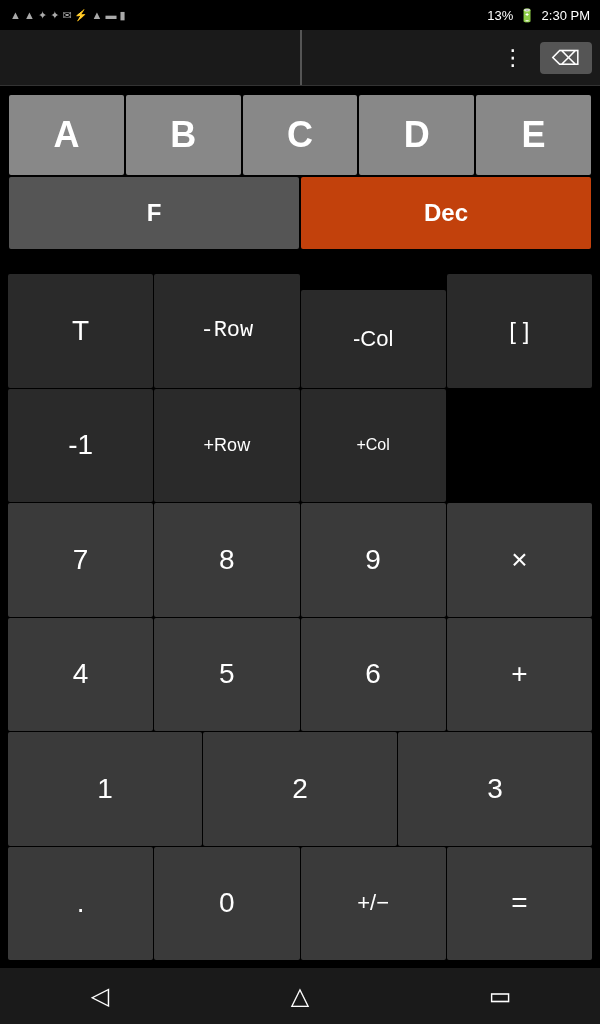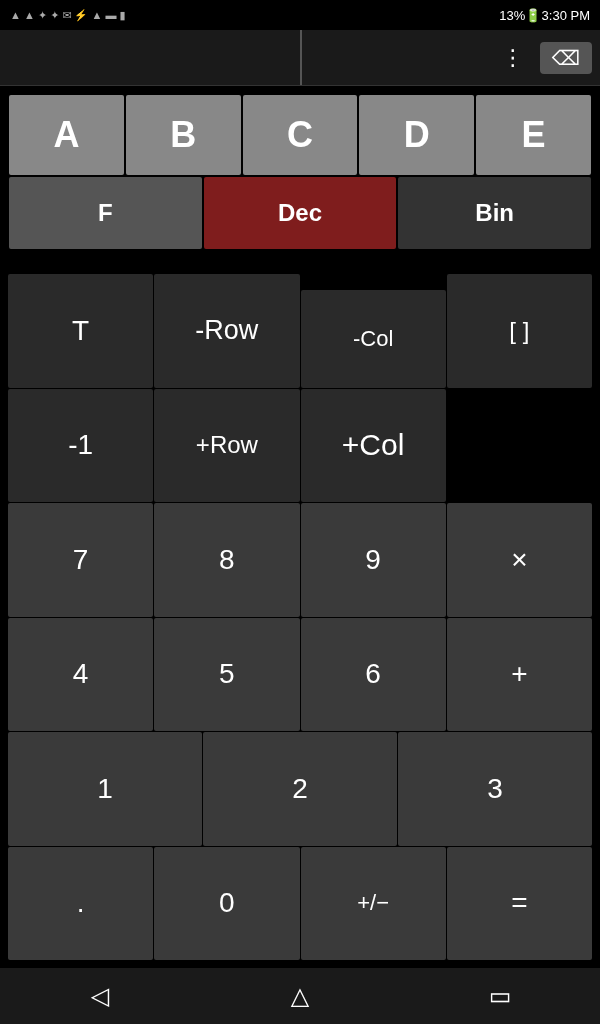--- a/index.html
+++ b/index.html
@@ -28,20 +28,21 @@
     }
     #status-bar .left-icons {
       flex: 1;
       display: flex;
       align-items: center;
       gap: 4px;
     }
     #status-bar .right-info {
       display: flex;
       align-items: center;
+      gap: 6px;
     }
 
     
     #toolbar {
       height: 56px;
       background: #1a1a1a;
       display: flex;
       align-items: center;
       justify-content: flex-end;
       padding: 0 8px;
@@ -108,21 +109,21 @@
       align-items: center;
       justify-content: center;
       font-size: 24px;
       font-weight: bold;
       color: #fff;
       margin: 1px;
       border-radius: 2px;
       cursor: pointer;
     }
     .mode-cell.left { background: #555; }
-    .mode-cell.active { background: #7f1d1d; }
+    .mode-cell.active { background: #c2410c; }
     .mode-cell.inactive { background: #333; }
 
     
     #mid-spacer {
       height: 16px;
       background: #000;
       flex-shrink: 0;
     }
 
     
@@ -180,21 +181,21 @@
 </head>
 <body>
 
 <div id="status-bar" data-name="status-bar">
   <div class="left-icons" data-name="status-icons">
     <span data-name="notification-icons" style="font-size:11px; color:#aaa;">▲ ▲ ✦ ✦ ✉ ⚡ ▲ ▬ ▮</span>
   </div>
   <div class="right-info" data-name="status-right">
     <span data-name="battery-text">13%</span>
     <span data-name="battery-icon">🔋</span>
-    <span data-name="time-text">3:30 PM</span>
+    <span data-name="time-text">2:30 PM</span>
   </div>
 </div>
 
 <div id="toolbar" data-name="toolbar" style="position:relative;">
   <div style="position:absolute; left:50%; top:0; width:2px; height:100%; background:#555;" data-name="toolbar-divider"></div>
   <div class="toolbar-actions" data-name="toolbar-actions">
     <button class="toolbar-btn" data-name="menu-button">⋮</button>
     <button class="backspace-btn" data-name="backspace-button">⌫</button>
   </div>
 </div>
@@ -217,40 +218,37 @@
   </div>
 </div>
 
 <div id="mode-row" data-name="mode-row">
   <div class="mode-cell left" data-name="mode-f">
     <span>F</span>
   </div>
   <div class="mode-cell active" data-name="mode-dec">
     <span>Dec</span>
   </div>
-  <div class="mode-cell inactive" data-name="mode-bin">
-    <span>Bin</span>
-  </div>
 </div>
 
 <div id="mid-spacer" data-name="mid-spacer"></div>
 
 <div id="keypad" data-name="keypad">
 
   <div class="key-row" data-name="key-row-1">
     <button class="key dark" data-name="key-t">T</button>
-    <button class="key dark" data-name="key-minus-row" style="font-size:27px;">-Row</button>
+    <button class="key dark" data-name="key-minus-row" style="font-size:22px;font-family:Liberation Mono, monospace;">-Row</button>
     <button class="key dark" data-name="key-minus-col" style="font-size:22px;margin-top:16px;">-Col</button>
     <button class="key dark" data-name="key-bracket" rowspan="2" style="font-size:24px;">[ ]</button>
   </div>
 
   <div class="key-row" data-name="key-row-2">
     <button class="key dark" data-name="key-minus-1">-1</button>
-    <button class="key dark" data-name="key-plus-row" style="font-size:24px;">+Row</button>
-    <button class="key dark" data-name="key-plus-col" style="font-size:30px;">+Col</button>
+    <button class="key dark" data-name="key-plus-row" style="font-size:18px;">+Row</button>
+    <button class="key dark" data-name="key-plus-col" style="font-size:16px;">+Col</button>
     <button class="key dark" data-name="key-bracket-2" style="font-size: 24px; visibility: hidden; background: transparent; pointer-events: none;"></button>
   </div>
 
   <div class="key-row" data-name="key-row-3">
     <button class="key medium" data-name="key-7">7</button>
     <button class="key medium" data-name="key-8">8</button>
     <button class="key medium" data-name="key-9">9</button>
     <button class="key medium" data-name="key-multiply">×</button>
   </div>
 

